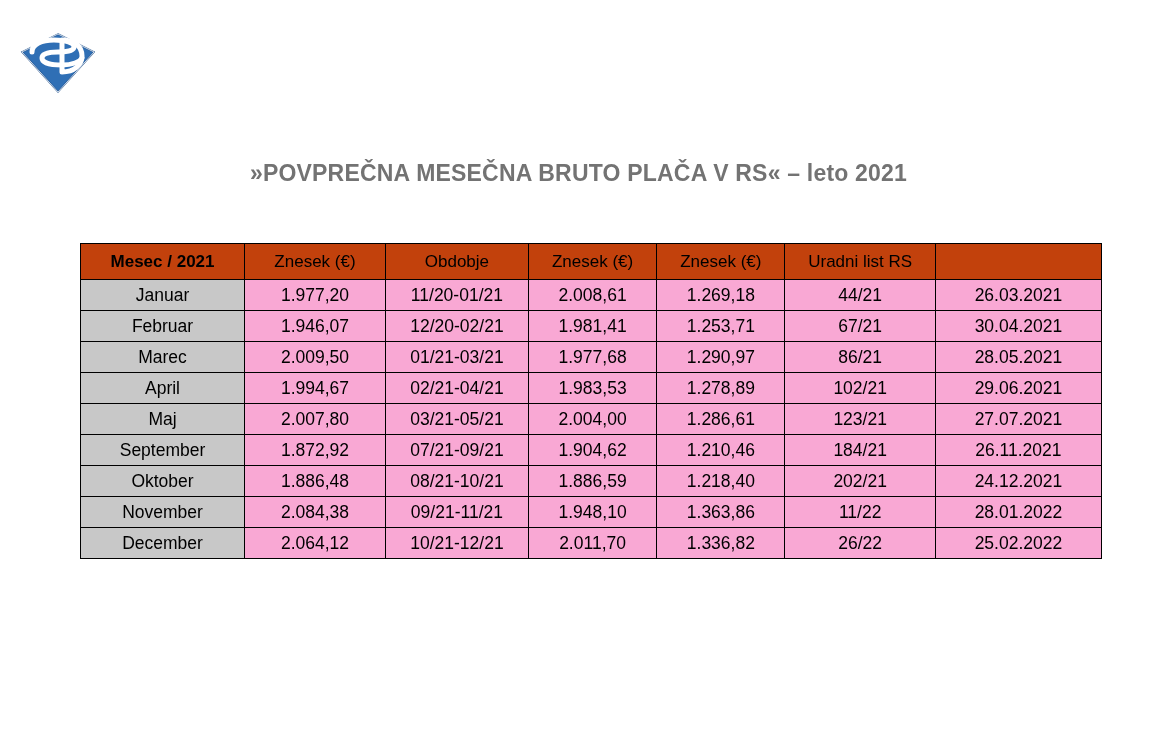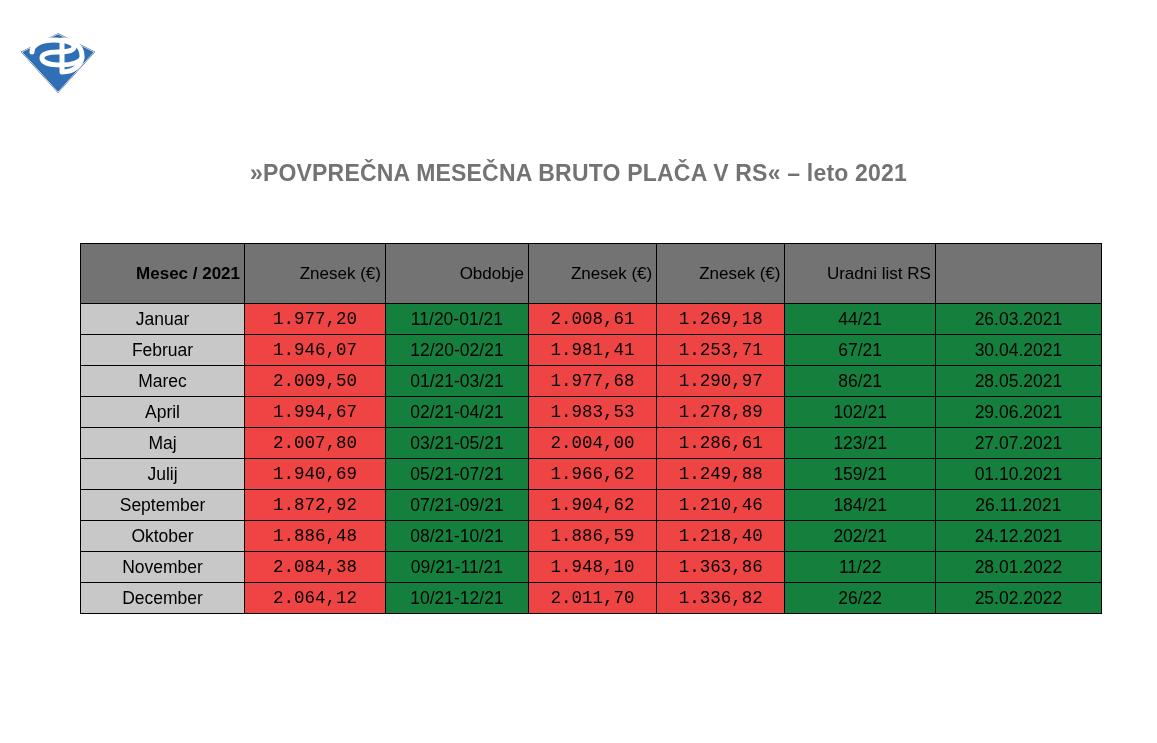--- a/index.html
+++ b/index.html
@@ -75,49 +75,47 @@
     background: #c8c8c8;
     font-weight: bold;
     font-size: 17px;
     line-height: 1.25;
     height: 88px;
     padding: 3px 6px;
   }
 
   
   tr.sub-row th {
-    background: #737373;
+    background: #c2410c;
     font-weight: normal;
     font-size: 17px;
     height: 31px;
-    padding: 14px 4px;
-    text-align: right;
+    padding: 2px 4px;
   }
   tr.sub-row th.bold {
     font-weight: bold;
   }
 
   
   tbody td {
     height: 30px;
     font-size: 18px;
   }
   td.month {
     background: #c8c8c8;
     text-align: center;
   }
   td.num {
     text-align: right;
     padding-right: 7px;
-    background: #ef4444;
-    font-family: Liberation Mono, monospace;
+    background: #f9a8d4;
   }
   td.mid {
     text-align: center;
-    background: #15803d;
+    background: #f9a8d4;
   }
 </style>
 </head>
 <body>
 
 <div class="logo">
   <svg viewBox="0 0 80 62" width="80" height="62" xmlns="http://www.w3.org/2000/svg">
     <g>
       <path d="M40 2 L76 20 L40 60 L4 20 Z" fill="#2f6fb5" stroke="#1d4f8c" stroke-width="1.5"></path>
       <path d="M40 2 L76 20 L40 60 L4 20 Z" fill="none" stroke="#ffffff" stroke-width="0.8"></path>
@@ -191,29 +189,20 @@
       <tr>
         <td class="month">Maj</td>
         <td class="num">2.007,80</td>
         <td class="mid">03/21-05/21</td>
         <td class="num">2.004,00</td>
         <td class="num">1.286,61</td>
         <td class="mid">123/21</td>
         <td class="mid">27.07.2021</td>
       </tr>
       <tr>
-        <td class="month">Julij</td>
-        <td class="num">1.940,69</td>
-        <td class="mid">05/21-07/21</td>
-        <td class="num">1.966,62</td>
-        <td class="num">1.249,88</td>
-        <td class="mid">159/21</td>
-        <td class="mid">01.10.2021</td>
-      </tr>
-      <tr>
         <td class="month">September</td>
         <td class="num">1.872,92</td>
         <td class="mid">07/21-09/21</td>
         <td class="num">1.904,62</td>
         <td class="num">1.210,46</td>
         <td class="mid">184/21</td>
         <td class="mid">26.11.2021</td>
       </tr>
       <tr>
         <td class="month">Oktober</td>

